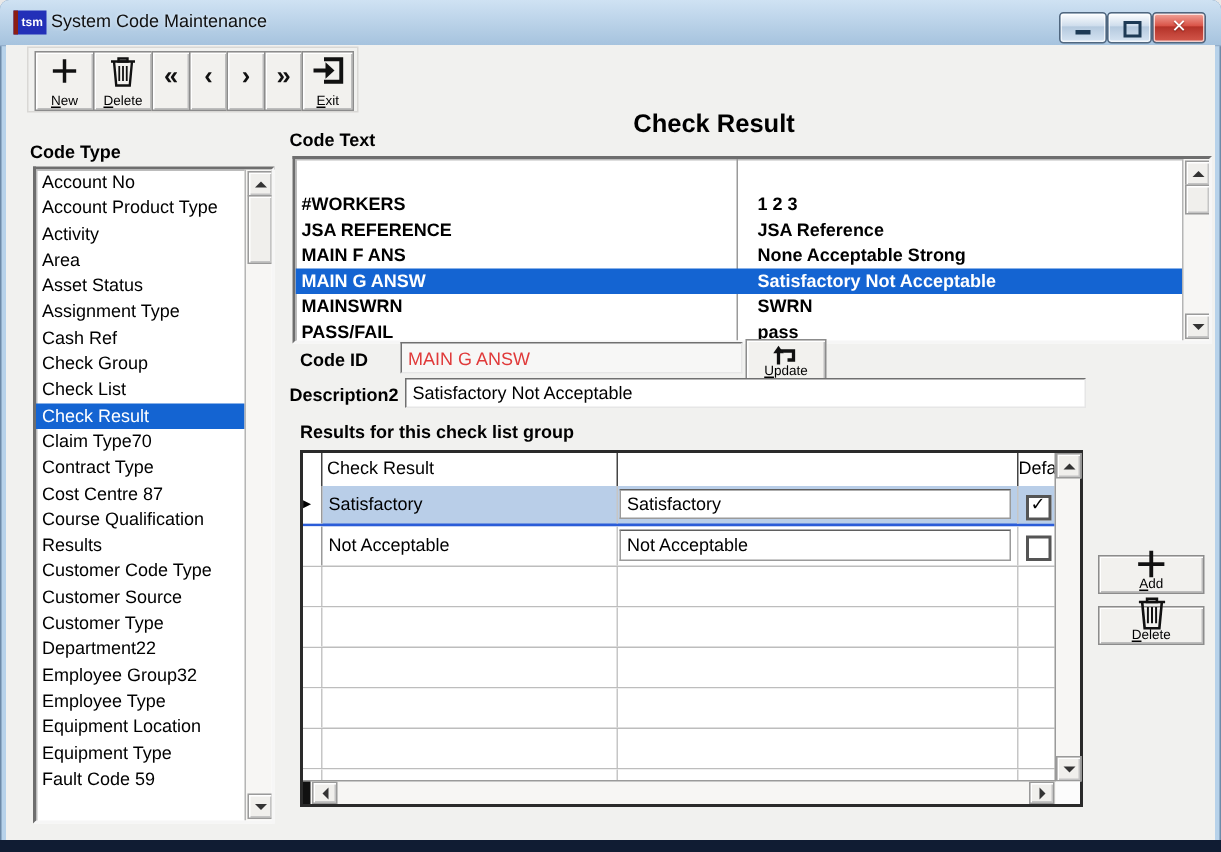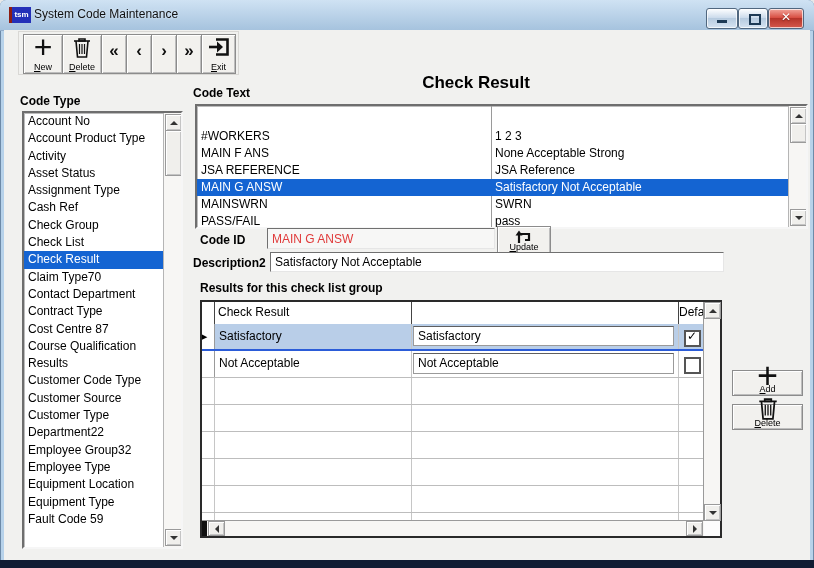--- a/index.html
+++ b/index.html
@@ -40,25 +40,25 @@
   .tri-up{margin:-6px 0 0 -4px;border-bottom-color:#333;}
   .tri-dn{margin:-2px 0 0 -4px;border-top-color:#333;}
   .tri-lf{margin:-4px 0 0 -6px;border-right-color:#333;}
   .tri-rt{margin:-4px 0 0 -2px;border-left-color:#333;}
   
   .sidebar{position:absolute;left:18px;top:81px;width:157px;height:434px;overflow:hidden;}
   .sidebar .items{position:absolute;left:0;top:0;right:17px;bottom:0;overflow:hidden;}
   .sb-item{height:17.3px;line-height:17.3px;font-size:12px;padding-left:4px;white-space:nowrap;cursor:default;}
   .sb-item.sel{background:var(--selection-blue,#1464d2);color:#fff;}
   
-  .codelist{position:absolute;left:191px;top:74px;width:609px;height:121px;overflow:hidden;}
+  .codelist{position:absolute;left:191px;top:74px;width:609px;height:121px;overflow:hidden;font-weight:bold;}
   .codelist .items{position:absolute;left:0;top:0;right:17px;bottom:0;padding-top:22px;overflow:hidden;}
   .ct-row{height:17px;line-height:17px;font-size:12px;white-space:nowrap;cursor:default;position:relative;}
   .ct-row .c1{position:absolute;left:4px;}
-  .ct-row .c2{position:absolute;left:298px;}
+  .ct-row .c2{position:absolute;left:308px;}
   .ct-row.sel{background:var(--selection-blue,#1464d2);color:#fff;}
   .ct-divider{position:absolute;left:294px;top:0;bottom:0;width:1px;background:#9a9a9a;}
   
   .update-btn{position:absolute;left:493px;top:196px;width:52px;height:27px;background:#f2f1ee;border:1px solid #8c8c8c;box-shadow:inset 1px 1px 0 #fff,inset -1px -1px 0 #bdbdbd;cursor:pointer;}
   .update-btn svg{position:absolute;left:50%;top:2px;margin-left:-10px;}
   .update-btn .tlabel{font-size:9px;bottom:2px;}
   
   .rtable{position:absolute;left:196px;top:270px;width:522px;height:238px;background:#fff;border:2px solid #2a2a2a;box-sizing:border-box;}
   .thead{position:absolute;left:0;top:0;right:0;height:22px;background:#fff;border-bottom:1px solid #444;font-size:12px;}
   .thead .h1{position:absolute;left:16px;top:3px;}
@@ -154,28 +154,28 @@
 
     <div class="page-title">Check Result</div>
     <div class="lbl" style="left:16px;top:64px;">Code Type</div>
     <div class="lbl" style="left:189px;top:56px;">Code Text</div>
 
     <div class="sidebar sunken">
       <div class="items">
           <div class="sb-item">Account No</div>
           <div class="sb-item">Account Product Type</div>
           <div class="sb-item">Activity</div>
+          <div class="sb-item">Area</div>
           <div class="sb-item">Asset Status</div>
           <div class="sb-item">Assignment Type</div>
           <div class="sb-item">Cash Ref</div>
           <div class="sb-item">Check Group</div>
           <div class="sb-item">Check List</div>
           <div class="sb-item sel">Check Result</div>
           <div class="sb-item">Claim Type70</div>
-          <div class="sb-item">Contact Department</div>
           <div class="sb-item">Contract Type</div>
           <div class="sb-item">Cost Centre 87</div>
           <div class="sb-item">Course Qualification</div>
           <div class="sb-item">Results</div>
           <div class="sb-item">Customer Code Type</div>
           <div class="sb-item">Customer Source</div>
           <div class="sb-item">Customer Type</div>
           <div class="sb-item">Department22</div>
           <div class="sb-item">Employee Group32</div>
           <div class="sb-item">Employee Type</div>
@@ -195,26 +195,26 @@
     </div>
 
     <div class="codelist sunken">
       <div class="items">
         <div class="ct-divider"></div>
       <div class="ct-row">
             <span class="c1">#WORKERS</span>
             <span class="c2">1 2 3</span>
           </div>
           <div class="ct-row">
+            <span class="c1">JSA REFERENCE</span>
+            <span class="c2">JSA Reference</span>
+          </div>
+          <div class="ct-row">
             <span class="c1">MAIN F ANS</span>
             <span class="c2">None Acceptable Strong</span>
-          </div>
-          <div class="ct-row">
-            <span class="c1">JSA REFERENCE</span>
-            <span class="c2">JSA Reference</span>
           </div>
           <div class="ct-row sel">
             <span class="c1">MAIN G ANSW</span>
             <span class="c2">Satisfactory Not Acceptable</span>
           </div>
           <div class="ct-row">
             <span class="c1">MAINSWRN</span>
             <span class="c2">SWRN</span>
           </div>
           <div class="ct-row">

